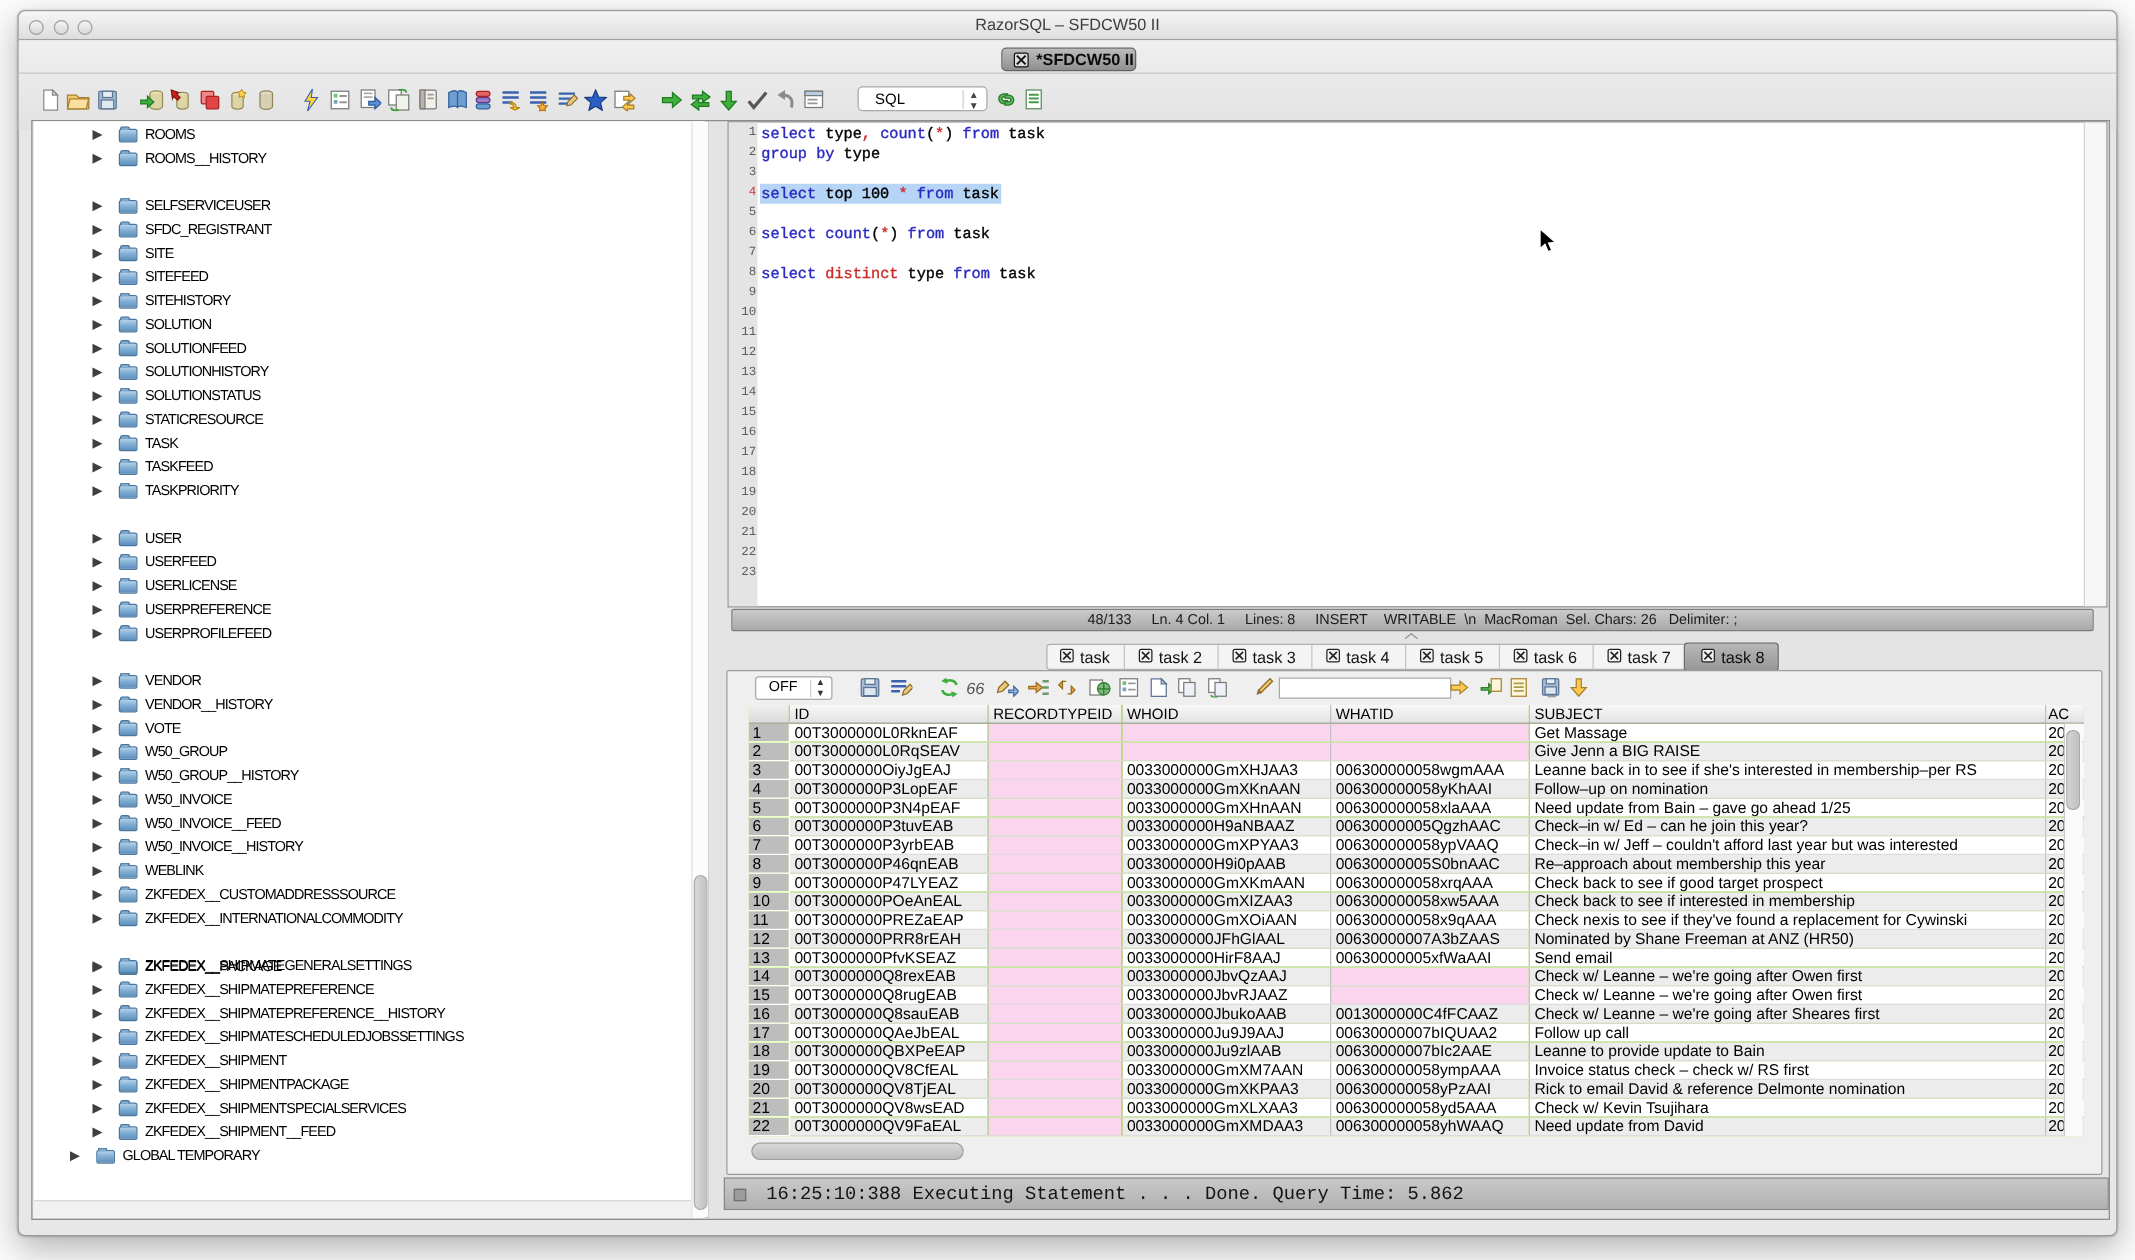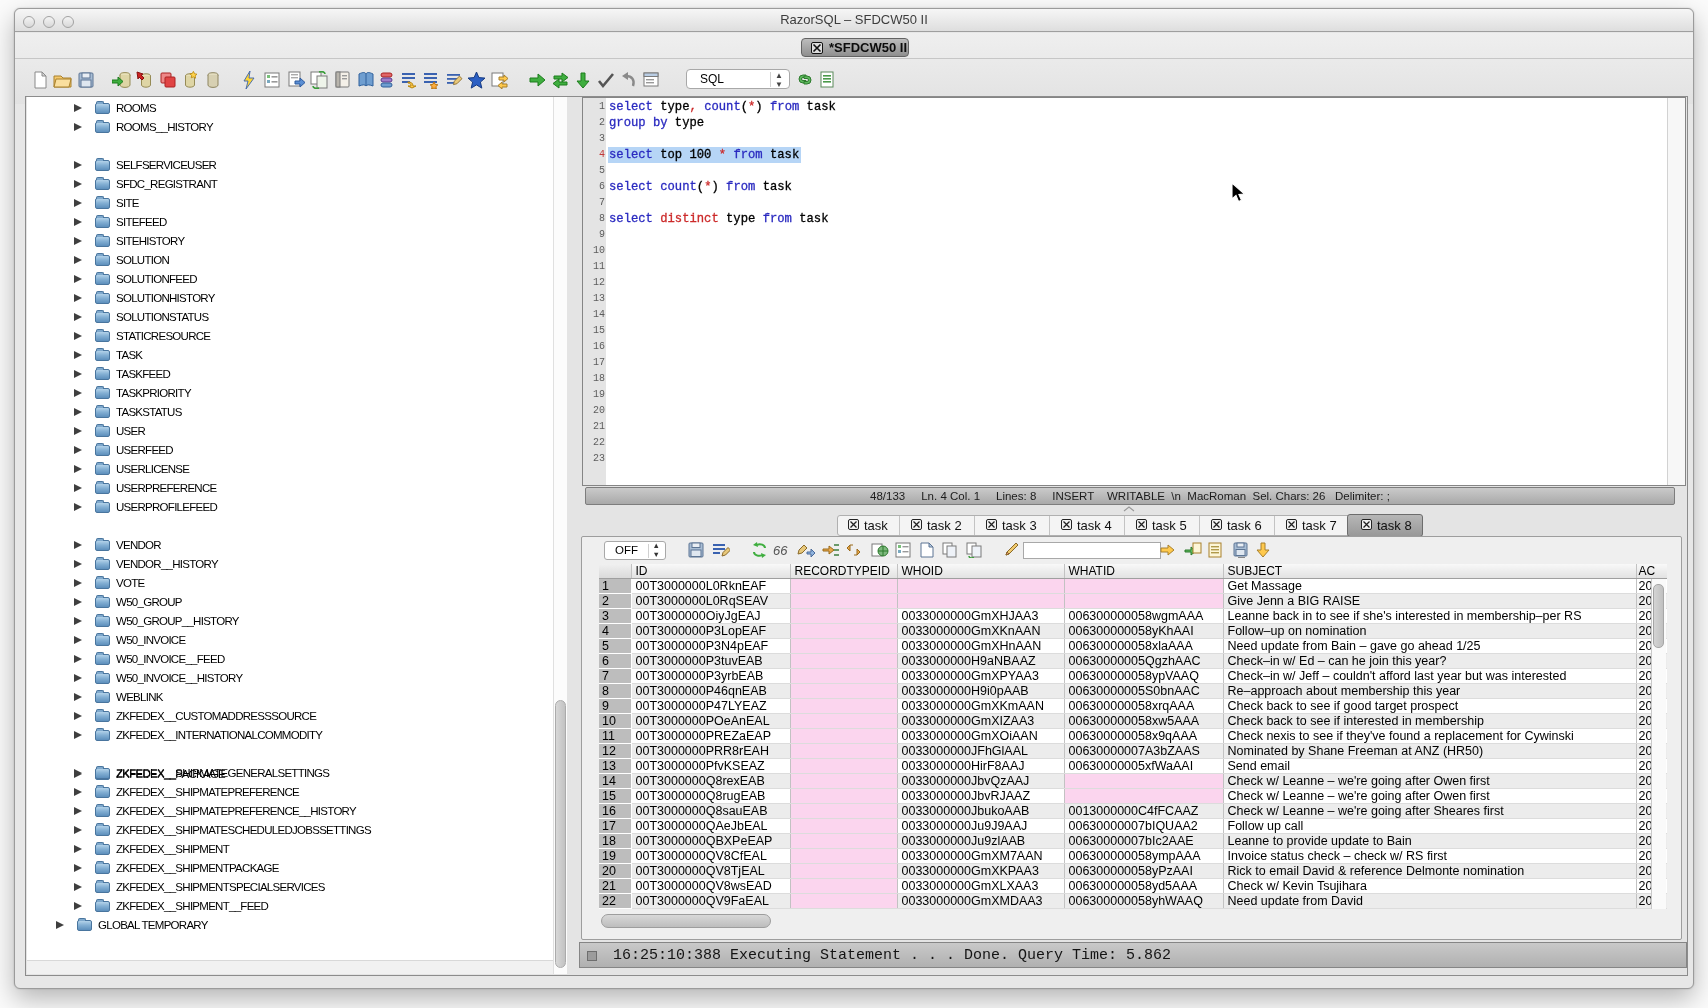--- a/index.html
+++ b/index.html
@@ -304,25 +304,20 @@
 <div class="trow" style="top:268px">
         <span class="tri" style="left:47px"></span>
         <div class="fold" style="left:68px"></div>
         <span class="tlab" style="left:89px">TASKFEED</span>
       </div>
 <div class="trow" style="top:287px">
         <span class="tri" style="left:47px"></span>
         <div class="fold" style="left:68px"></div>
         <span class="tlab" style="left:89px">TASKPRIORITY</span>
       </div>
-<div class="trow" style="top:306px">
-        <span class="tri" style="left:47px"></span>
-        <div class="fold" style="left:68px"></div>
-        <span class="tlab" style="left:89px">TASKSTATUS</span>
-      </div>
 <div class="trow" style="top:325px">
         <span class="tri" style="left:47px"></span>
         <div class="fold" style="left:68px"></div>
         <span class="tlab" style="left:89px">USER</span>
       </div>
 <div class="trow" style="top:344px">
         <span class="tri" style="left:47px"></span>
         <div class="fold" style="left:68px"></div>
         <span class="tlab" style="left:89px">USERFEED</span>
       </div>

